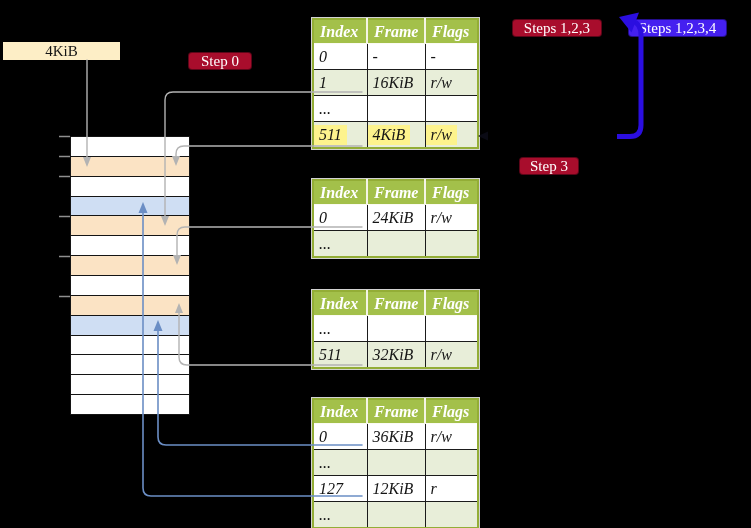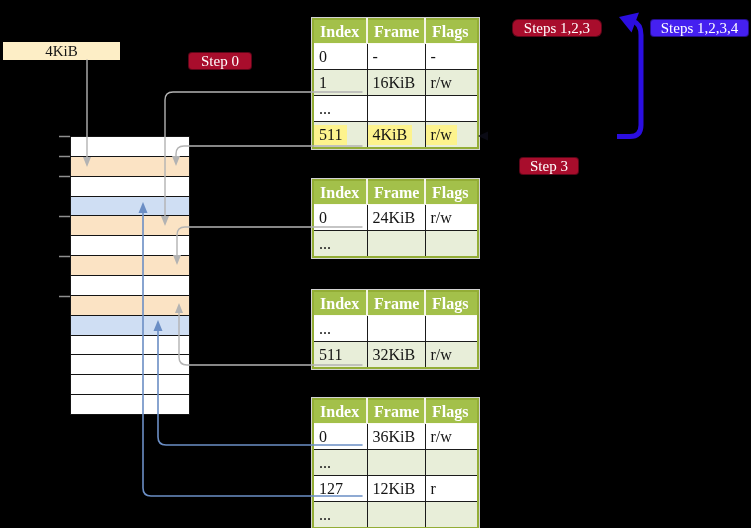--- a/index.html
+++ b/index.html
@@ -11,40 +11,41 @@
   .chip{
     position:absolute;box-sizing:border-box;display:flex;align-items:center;justify-content:center;
     font-size:15px;line-height:1;white-space:nowrap;
   }
   .label-cream{background:var(--cream-label);color:#141414;}
   .badge{color:#fff;border-radius:4px;border:1px solid rgba(30,0,10,.55);}
   .badge-red{background:var(--crimson-badge);}
   .badge-blue{background:var(--blue-badge);border-color:rgba(10,0,60,.55);}
   #lbl-4kib{left:3px;top:42px;width:117px;height:18px;}
   #badge-step0{left:188px;top:52px;width:64px;height:18px;}
-  #badge-steps123{left:512px;top:19px;width:90px;height:18px;border-radius:6px;}
-  #badge-steps1234{left:650px;top:19px;width:99px;height:18px;}
+  #badge-steps123{left:512px;top:19px;width:90px;height:18px;}
+  #badge-steps1234{left:628px;top:19px;width:99px;height:18px;}
   #badge-step4{left:519px;top:157px;width:60px;height:18px;}
   
   #memcol{
     position:absolute;left:70px;top:136px;width:120px;height:279px;
     display:flex;flex-direction:column;box-sizing:border-box;border:1px solid #141414;
   }
   .mem-row{flex:1;}
   .mem-row:not(:last-child){border-bottom:1px solid #141414;}
   .mem-row.white{background:#ffffff;}
   .mem-row.orange{background:var(--mem-orange);}
   .mem-row.blue{background:var(--mem-blue);}
   
   .pt{position:absolute;left:312px;}
   .pt table{
     border-collapse:collapse;table-layout:fixed;
     border:2px solid var(--table-border-olive);
     box-shadow:0 0 0 1px #d2d2d2;
     background:#fef9c3;
+    font-style:italic;
   }
   .pt th{
     background:var(--table-header-green);color:#fff;font-weight:bold;font-size:16px;
     height:23px;padding:0 0 0 6px;text-align:left;border-bottom:1px solid #fbfbf3;
   }
   .pt th + th{border-left:2px solid #f4f4e6;margin-top:36px;}
   .pt td{
     font-size:16px;color:#141414;height:25px;padding:0 0 0 5px;background:#fff;
     vertical-align:middle;
   }

